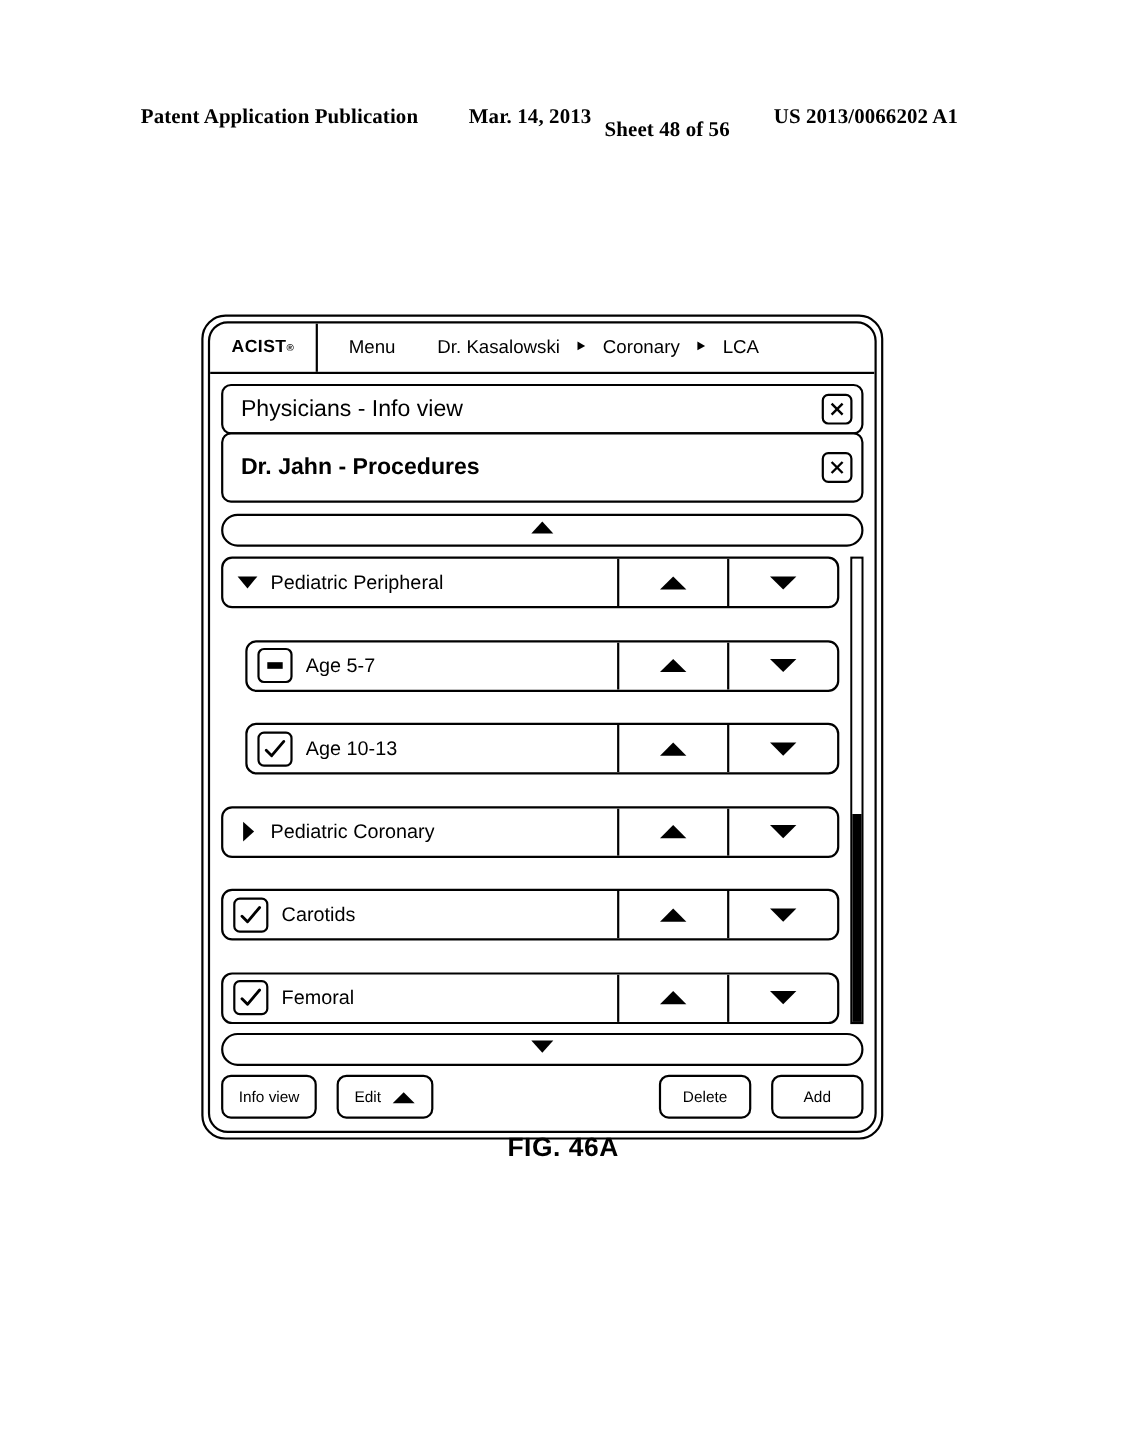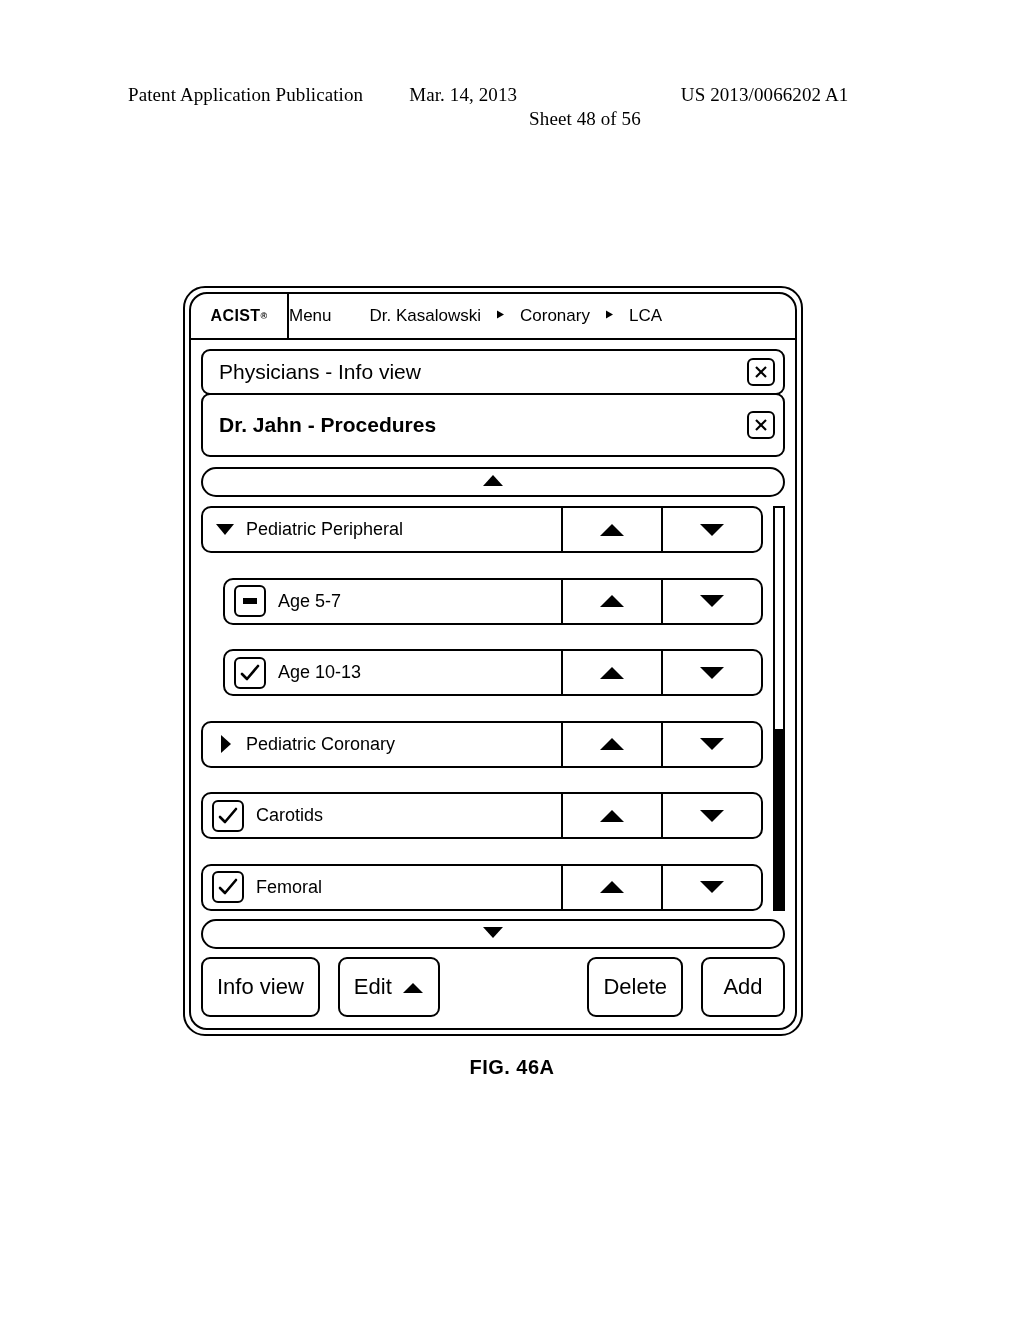--- a/index.html
+++ b/index.html
@@ -17,23 +17,23 @@
     overflow: hidden;
   }
 
   
   .page-header {
     position: absolute;
     top: 84px;
     left: 128px;
     width: 768px;
     display: flex;
-    align-items: flex-start;
+    align-items: center;
     font-family: "Liberation Serif", serif;
-    font-weight: normal;
+    font-weight: bold;
     font-size: 19px;
     letter-spacing: 0.1px;
     white-space: nowrap;
   }
   .ph-pub   { }
   .ph-date  { margin-left: 46px; }
   .ph-sheet { margin-left: 12px; margin-top: 24px; }
   .ph-num   { margin-left: 40px; }
 
   
@@ -81,20 +81,21 @@
     letter-spacing: 0.4px;
     border-right: 2px solid #000;
     box-sizing: border-box;
   }
   .brand sup { font-size: 9px; vertical-align: super; }
   .breadcrumb {
     flex: 1 1 auto;
     display: flex;
     align-items: center;
     font-size: 17px;
+    padding-left: 28px;
     box-sizing: border-box;
   }
   .bc-menu { margin-right: 38px; }
   .bc-item { white-space: nowrap; }
   .bc-sep {
     margin: 0 14px;
     font-size: 13px;
     line-height: 1;
     position: relative;
     top: -1px;
@@ -262,45 +263,45 @@
   .footer {
     flex: 0 0 auto;
     display: flex;
     align-items: center;
     padding-bottom: 2px;
   }
   .btn {
     border: 2px solid #000;
     border-radius: 9px;
     box-sizing: border-box;
-    height: 60px;
+    height: 40px;
     min-width: 84px;
     padding: 0 14px;
     display: flex;
     align-items: center;
     justify-content: center;
     background: #fff;
-    font-size: 22px;
+    font-size: 14px;
     white-space: nowrap;
     cursor: pointer;
   }
   .btn + .btn { margin-left: 18px; }
   .btn .btn-caret { margin-left: 10px; display: inline-flex; }
   .footer-spacer { flex: 1 1 auto; }
 
   
   .fig-caption {
     position: absolute;
-    top: 1056px;
+    top: 1030px;
     left: 0;
     width: 1024px;
     text-align: center;
     font-family: "Liberation Sans", sans-serif;
     font-weight: bold;
-    font-size: 20px;
+    font-size: 24px;
     letter-spacing: 0.5px;
   }
 </style>
 </head>
 <body>
 
 <div class="page-header">
   <span class="ph-pub">Patent Application Publication</span>
   <span class="ph-date">Mar. 14, 2013</span>
   <span class="ph-sheet">Sheet 48 of 56</span>

